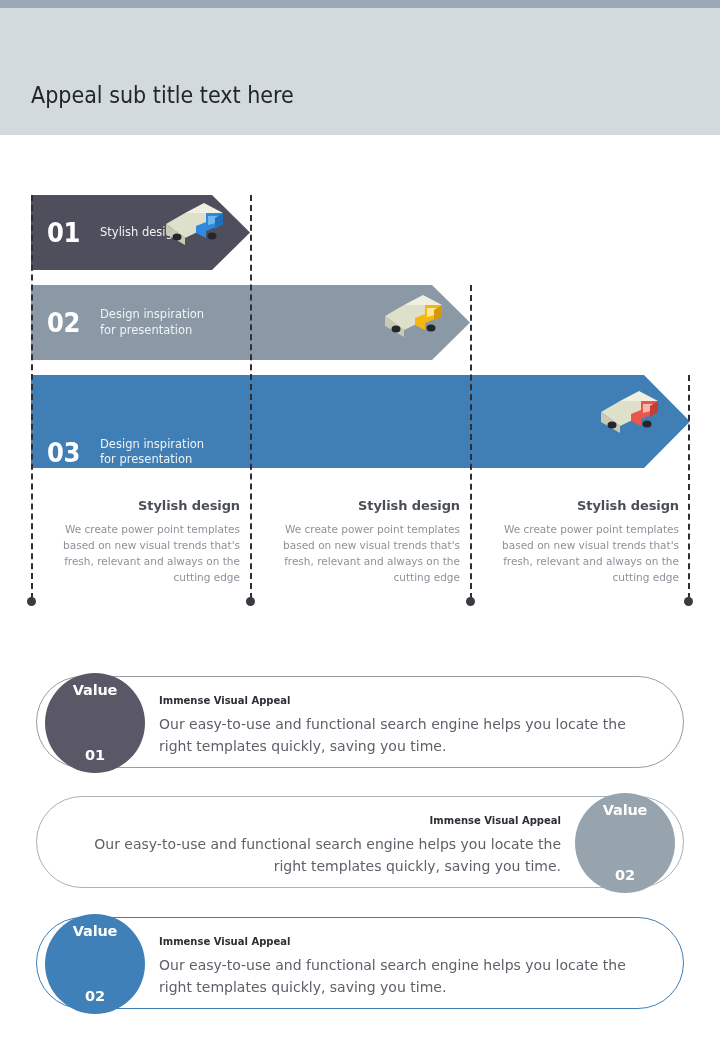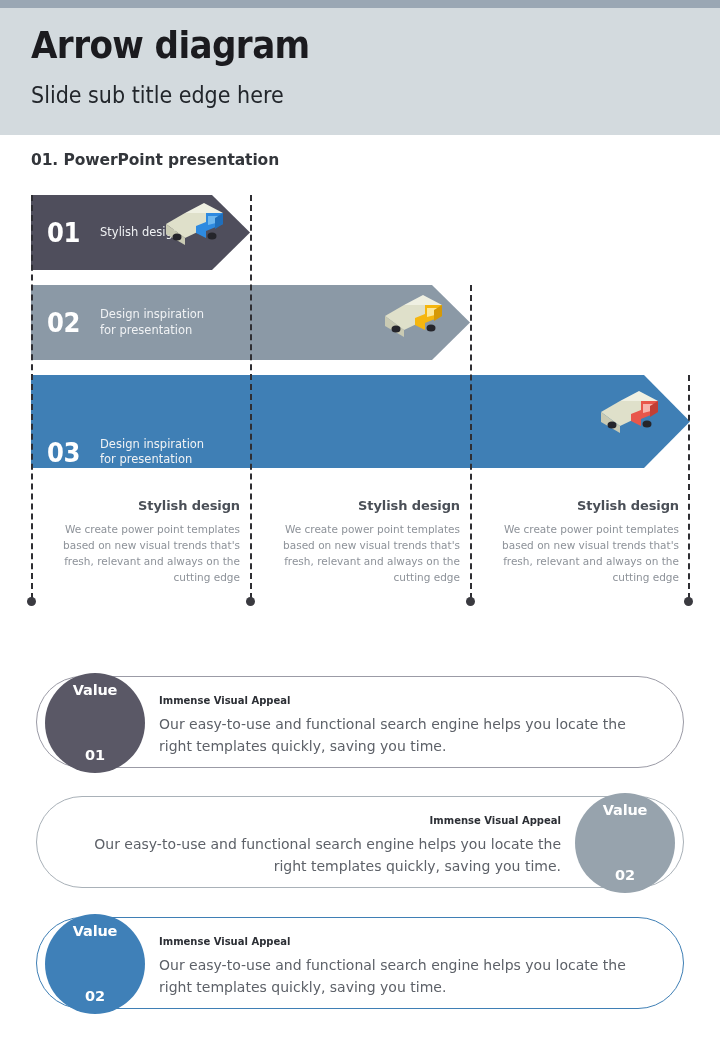--- a/index.html
+++ b/index.html
@@ -80,25 +80,23 @@
   .v-title { font-size: 10px; font-weight: bold; color: #2c2f35; margin-bottom: 8px; }
   .v-text  { font-size: 14px; color: #5d6168; line-height: 1.55; }
 </style>
 </head>
 <body>
 
 <div class="slide">
 
   <div class="topbar"></div>
   <div class="header">
-    <div class="header-title">Arrow diagram</div>
-    <div class="header-sub">Slide sub title edge here</div>
-  </div>
-
-  <div class="sec-head" id="sec1-head">01. PowerPoint presentation</div>
+    <div class="header-sub">Appeal sub title text here</div>
+  </div>
+
 
   <svg class="arrow" style="left:31px; top:195px;" width="219" height="75" viewBox="0 0 219 75">
     <polygon points="0,0 181,0 219,37.5 181,75 0,75" fill="#4f4e5c"></polygon>
   </svg>
   <div class="arrow-label" style="left:47px; top:195px; height:75px;">
     <span class="arrow-num">01</span>
     <span class="arrow-txt">Stylish design</span>
   </div>
 
   <svg class="truck" style="left:163px; top:200px;" width="62" height="52" viewBox="0 0 62 52">

